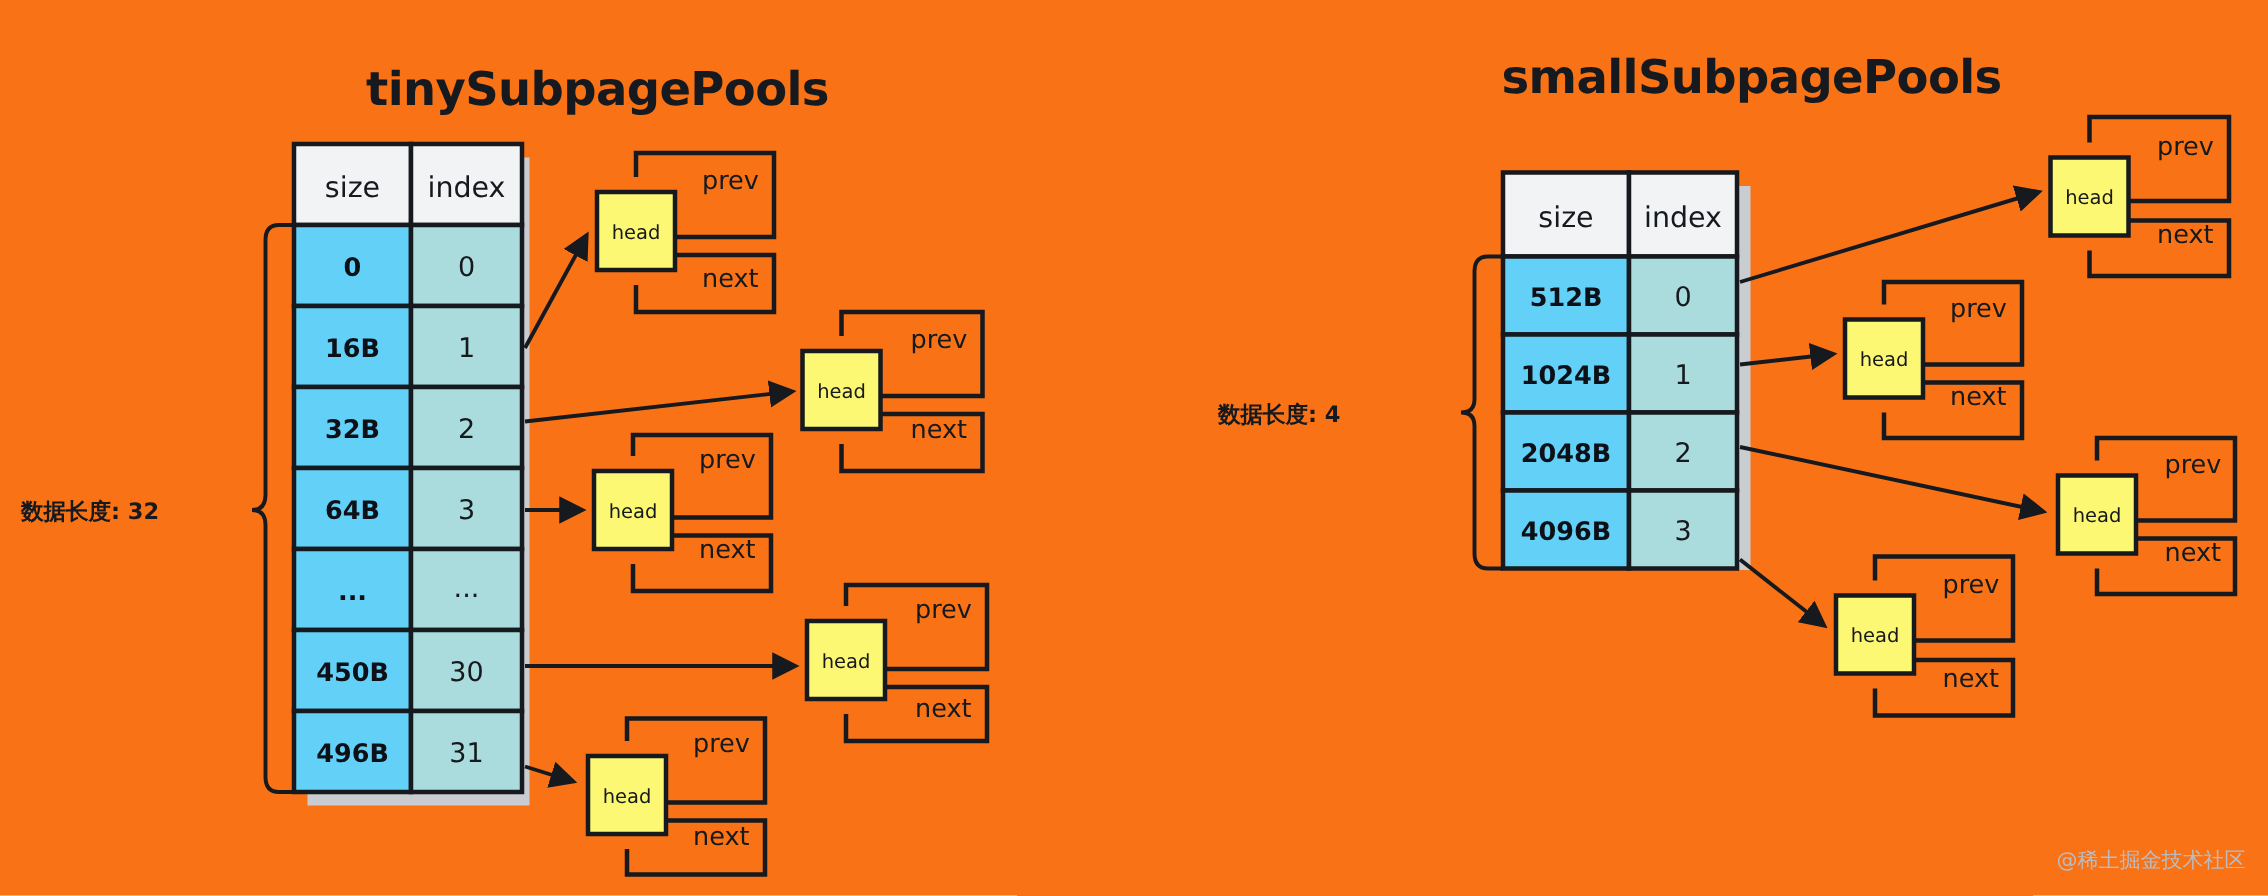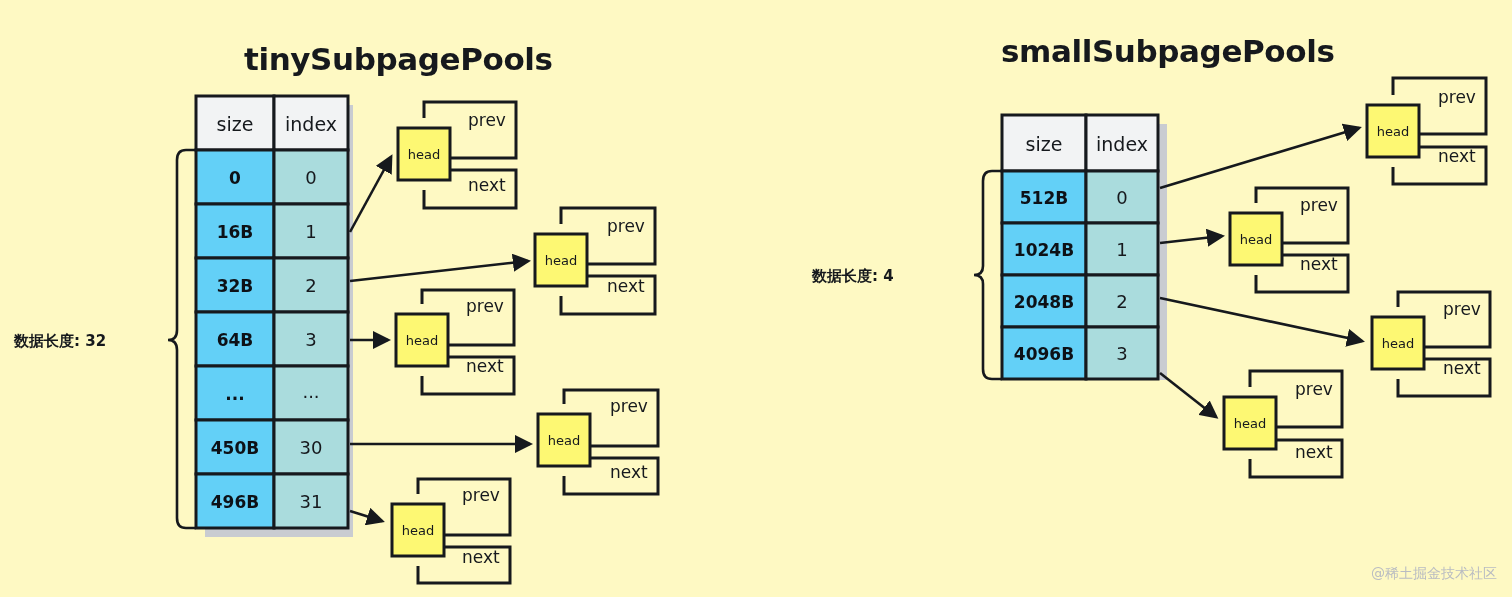--- a/index.html
+++ b/index.html
@@ -4,21 +4,21 @@
 <style>
   html, body {
     margin: 0;
     padding: 0;
     background: #eff0f2;
   }
   #stage {
     position: relative;
     width: 1512px;
     height: 597px;
-    background: #fef9c3;
+    background: #f97316;
     overflow: hidden;
     font-family: "DejaVu Sans", "Liberation Sans", sans-serif;
   }
   svg.layer {
     position: absolute;
     left: 0;
     top: 0;
     width: 1512px;
     height: 597px;
   }

